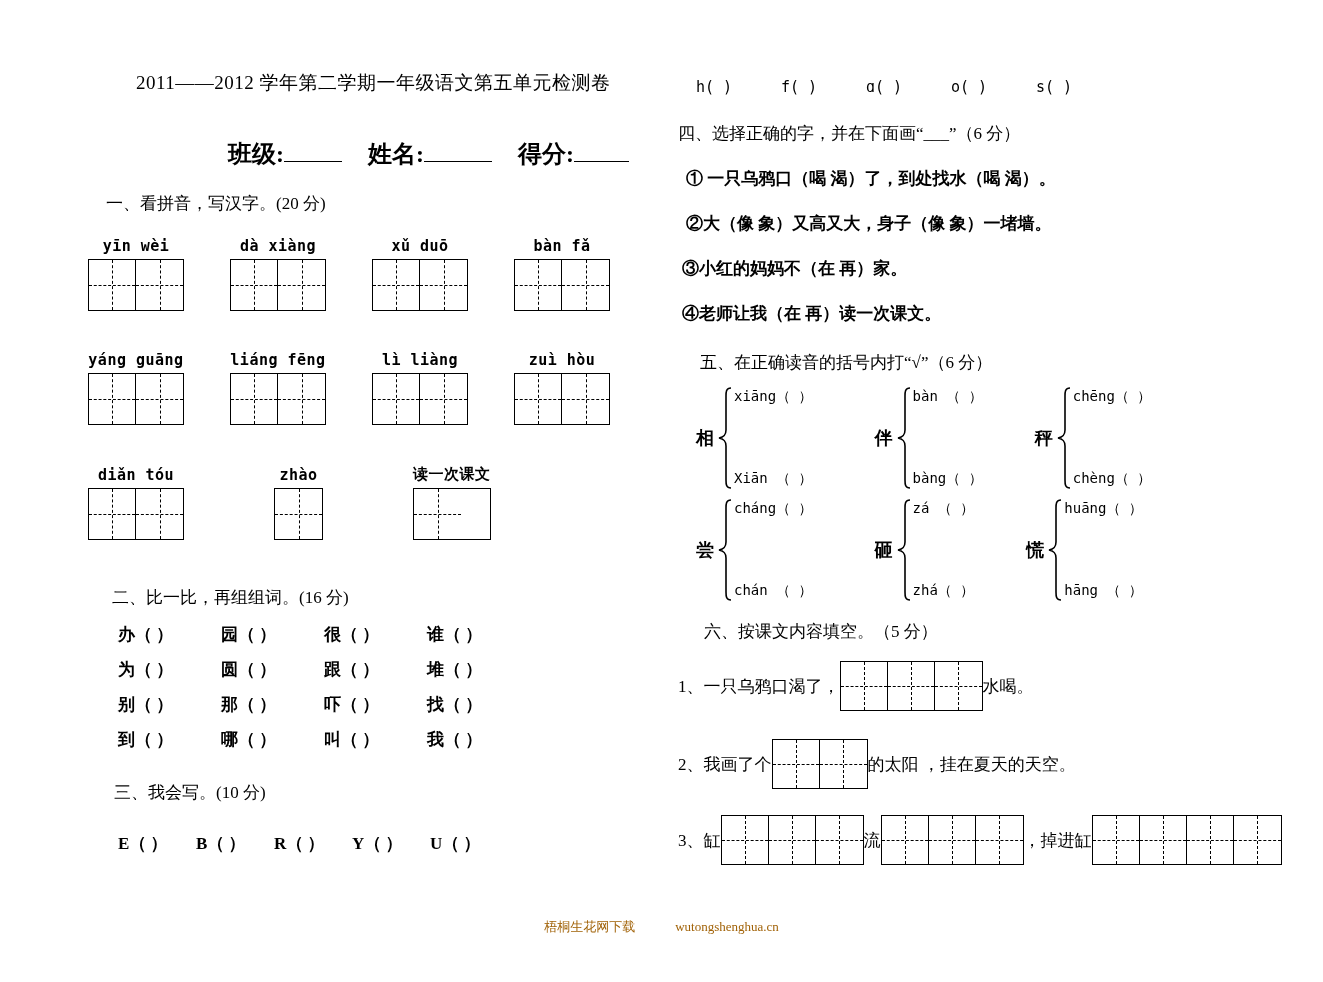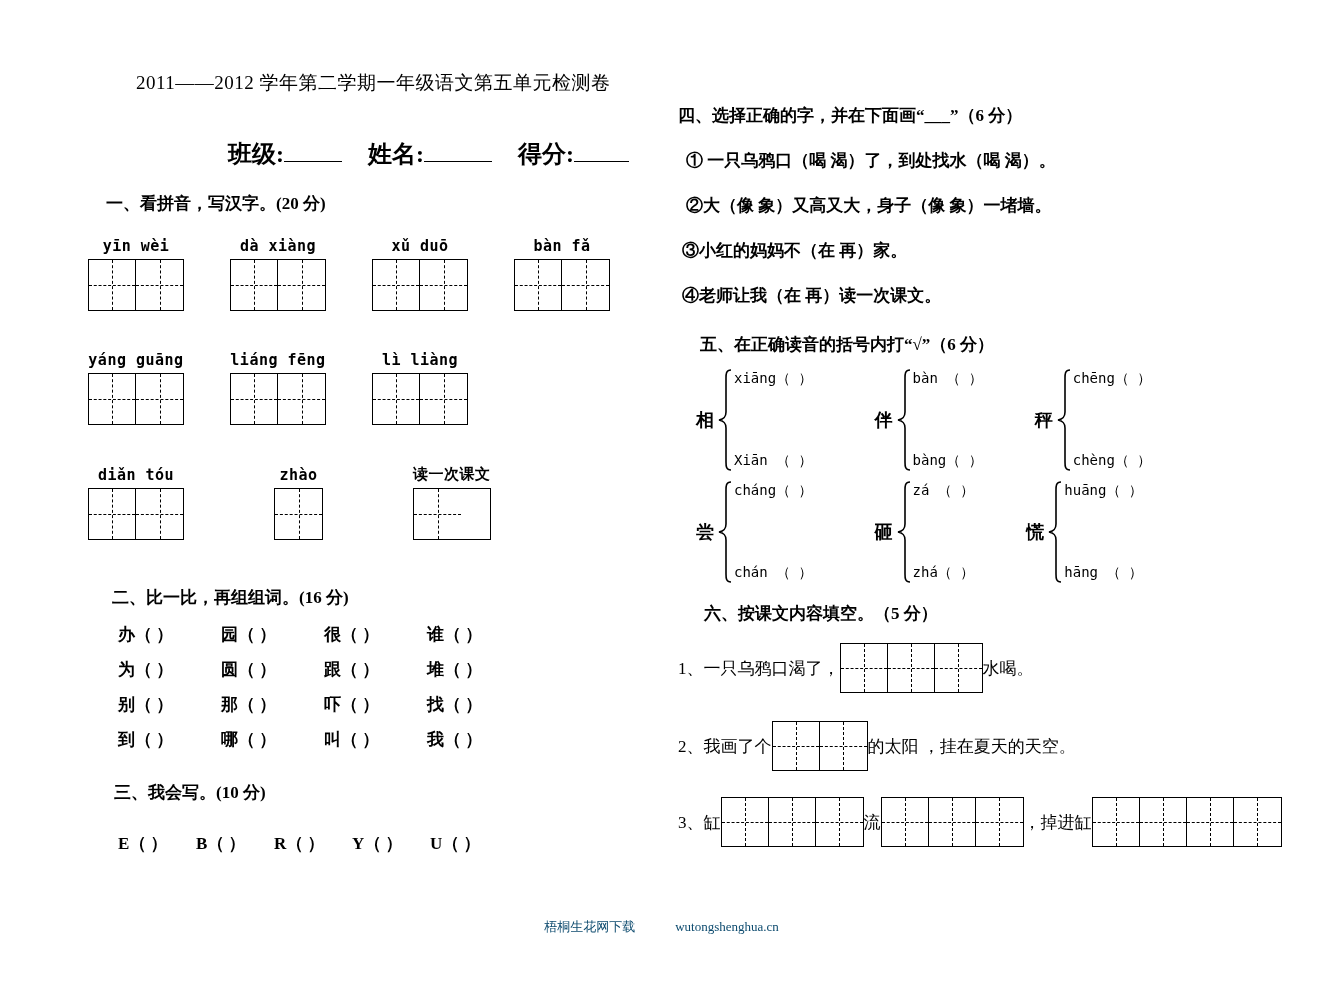--- a/index.html
+++ b/index.html
@@ -51,21 +51,21 @@
   }
   .idline .blank {
     display: inline-block;
     border-bottom: 1.5px solid #000;
     vertical-align: baseline;
   }
   .gap-sm { display: inline-block; width: 26px; }
 
   .sec-head {
     font-size: 17px;
-    font-weight: bold;
+    font-weight: normal;
     white-space: nowrap;
   }
 
   .q-line {
     font-size: 17px;
     font-weight: bold;
     white-space: nowrap;
   }
 
   
@@ -179,21 +179,21 @@
     font-weight: normal;
   }
 
   
   .footer {
     position: absolute;
     left: 0;
     right: 0;
     top: 918px;
     text-align: center;
-    color: #0c4a6e;
+    color: #a16207;
     font-size: 13px;
     white-space: nowrap;
   }
   .footer .sep { display: inline-block; width: 40px; }
 </style>
 </head>
 <body>
 
 <div class="page">
 
@@ -248,20 +248,27 @@
           </div>
           <div class="pin-group" style="margin-left: 46px;">
             <div class="pin-text">liáng fēng</div>
             <div class="tzg" style="height: 50px;">
               <div class="cell" style="width: 47px;"></div>
               <div class="cell" style="width: 47px;"></div>
             </div>
           </div>
           <div class="pin-group" style="margin-left: 46px;">
             <div class="pin-text">lì  liàng</div>
+            <div class="tzg" style="height: 50px;">
+              <div class="cell" style="width: 47px;"></div>
+              <div class="cell" style="width: 47px;"></div>
+            </div>
+          </div>
+          <div class="pin-group" style="margin-left: 46px;">
+            <div class="pin-text">zuì  hòu</div>
             <div class="tzg" style="height: 50px;">
               <div class="cell" style="width: 47px;"></div>
               <div class="cell" style="width: 47px;"></div>
             </div>
           </div>
         </div>
         <div class="pinyin-row" style="margin-top: 40px; padding-left: 10px; gap: 44px;">
           <div class="pin-group">
             <div class="pin-text">diǎn tóu</div>
             <div class="tzg" style="height: 50px;">
@@ -313,20 +320,21 @@
         </div>
       </div>
 
     <div class="sec-head" style="margin-top:30px;padding-left:36px">三、我会写。(10 分)</div>
 
     <div class="letters" id="s3-upper" style="margin-top:28px;padding-left:40px"><span class="lt">E（  ）</span><span class="lt">B（  ）</span><span class="lt">R（  ）</span><span class="lt">Y（   ）</span><span class="lt">U（  ）</span></div>
   </div>
 
   <div class="col-right">
 
+    <div class="letters-mono" id="s3-lower" style="padding-left:18px"><span class="lt">h(   )</span><span class="lt">f(   )</span><span class="lt">ɑ(   )</span><span class="lt">o(   )</span><span class="lt">s(   )</span></div>
 
     <div class="sec-head" style="margin-top:26px">四、选择正确的字，并在下面画“___”（6 分）</div>
 
     <div id="s4-items">
         <div class="q-line" style="margin-top: 22px; padding-left: 8px;">① 一只乌鸦口（喝   渴）了，到处找水（喝   渴）。</div>
         <div class="q-line" style="margin-top: 22px; padding-left: 8px;">②大（像   象）又高又大，身子（像   象）一堵墙。</div>
         <div class="q-line" style="margin-top: 22px; padding-left: 4px;">③小红的妈妈不（在   再）家。</div>
         <div class="q-line" style="margin-top: 22px; padding-left: 4px;">④老师让我（在   再）读一次课文。</div>
       </div>
 

